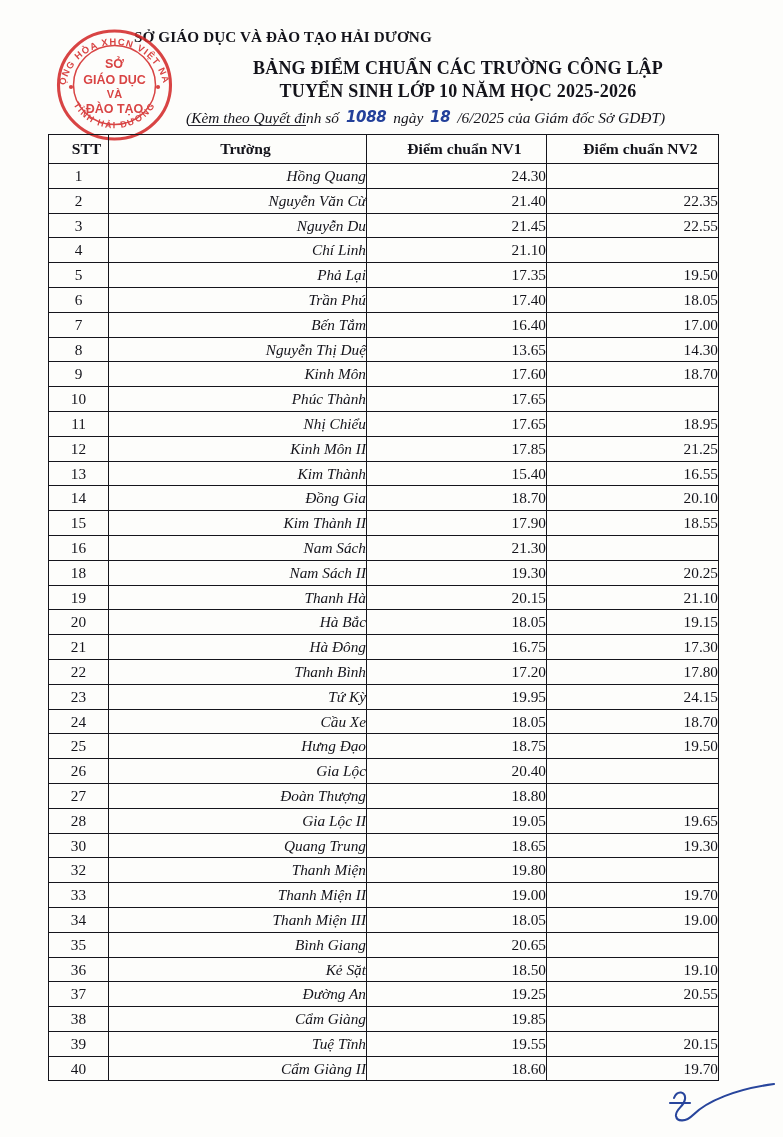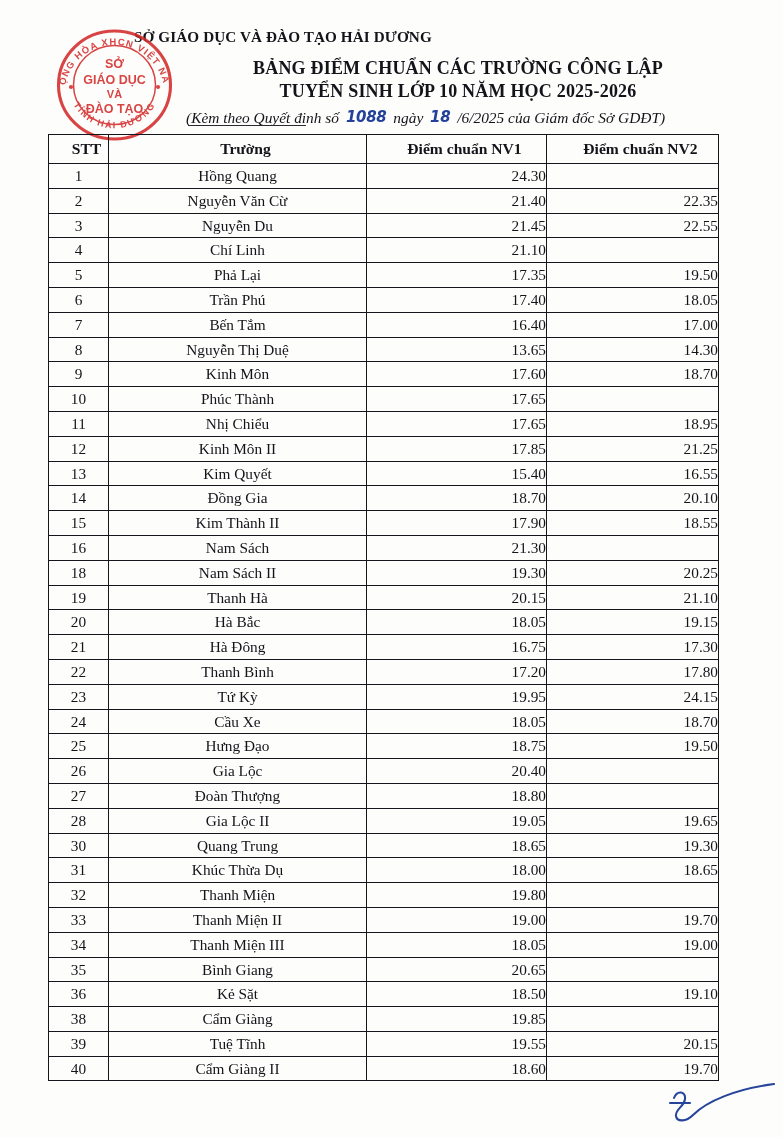--- a/index.html
+++ b/index.html
@@ -113,21 +113,21 @@
     text-align: center;
     font-size: 15.6px;
     padding-left: 16px;
   }
   .col-stt   { width: 60px; }
   .col-name  { width: 258px; }
   .col-nv1   { width: 180px; }
   .col-nv2   { width: 172px; }
 
   td.c-stt  { text-align: center; }
-  td.c-name { text-align: center; padding-left: 8px; }
+  td.c-name { text-align: right; padding-left: 8px; font-style: italic; }
   td.c-nv1, td.c-nv2 { text-align: right; padding-right: 7px; }
 
   
   #signature-mark {
     position: absolute;
     left: 666px;
     top: 1082px;
     width: 112px;
     height: 44px;
     pointer-events: none;
@@ -261,21 +261,21 @@
         <td class="c-nv2">18.95</td>
       </tr>
       <tr>
         <td class="c-stt">12</td>
         <td class="c-name">Kinh Môn II</td>
         <td class="c-nv1">17.85</td>
         <td class="c-nv2">21.25</td>
       </tr>
       <tr>
         <td class="c-stt">13</td>
-        <td class="c-name">Kim Quyết</td>
+        <td class="c-name">Kim Thành</td>
         <td class="c-nv1">15.40</td>
         <td class="c-nv2">16.55</td>
       </tr>
       <tr>
         <td class="c-stt">14</td>
         <td class="c-name">Đồng Gia</td>
         <td class="c-nv1">18.70</td>
         <td class="c-nv2">20.10</td>
       </tr>
       <tr>
@@ -356,26 +356,20 @@
         <td class="c-nv1">19.05</td>
         <td class="c-nv2">19.65</td>
       </tr>
       <tr>
         <td class="c-stt">30</td>
         <td class="c-name">Quang Trung</td>
         <td class="c-nv1">18.65</td>
         <td class="c-nv2">19.30</td>
       </tr>
       <tr>
-        <td class="c-stt">31</td>
-        <td class="c-name">Khúc Thừa Dụ</td>
-        <td class="c-nv1">18.00</td>
-        <td class="c-nv2">18.65</td>
-      </tr>
-      <tr>
         <td class="c-stt">32</td>
         <td class="c-name">Thanh Miện</td>
         <td class="c-nv1">19.80</td>
         <td class="c-nv2"></td>
       </tr>
       <tr>
         <td class="c-stt">33</td>
         <td class="c-name">Thanh Miện II</td>
         <td class="c-nv1">19.00</td>
         <td class="c-nv2">19.70</td>
@@ -392,20 +386,26 @@
         <td class="c-nv1">20.65</td>
         <td class="c-nv2"></td>
       </tr>
       <tr>
         <td class="c-stt">36</td>
         <td class="c-name">Kẻ Sặt</td>
         <td class="c-nv1">18.50</td>
         <td class="c-nv2">19.10</td>
       </tr>
       <tr>
+        <td class="c-stt">37</td>
+        <td class="c-name">Đường An</td>
+        <td class="c-nv1">19.25</td>
+        <td class="c-nv2">20.55</td>
+      </tr>
+      <tr>
         <td class="c-stt">38</td>
         <td class="c-name">Cẩm Giàng</td>
         <td class="c-nv1">19.85</td>
         <td class="c-nv2"></td>
       </tr>
       <tr>
         <td class="c-stt">39</td>
         <td class="c-name">Tuệ Tĩnh</td>
         <td class="c-nv1">19.55</td>
         <td class="c-nv2">20.15</td>

